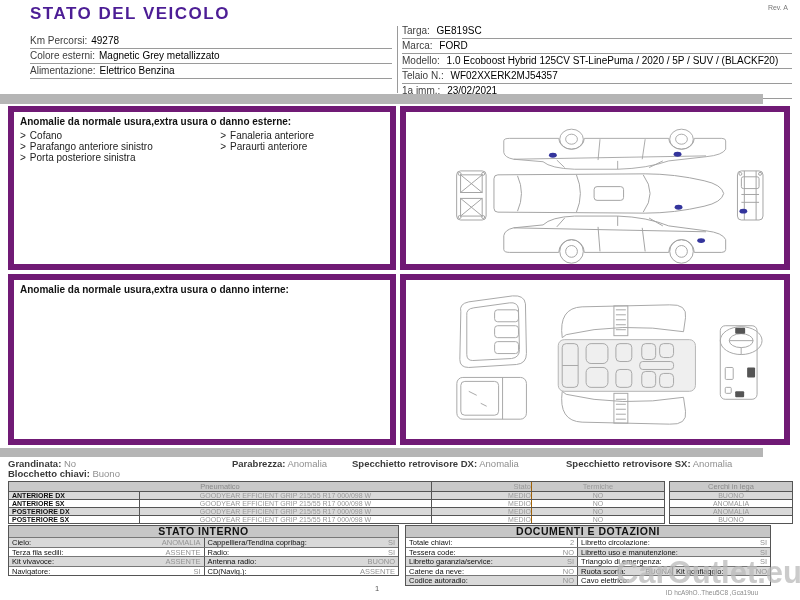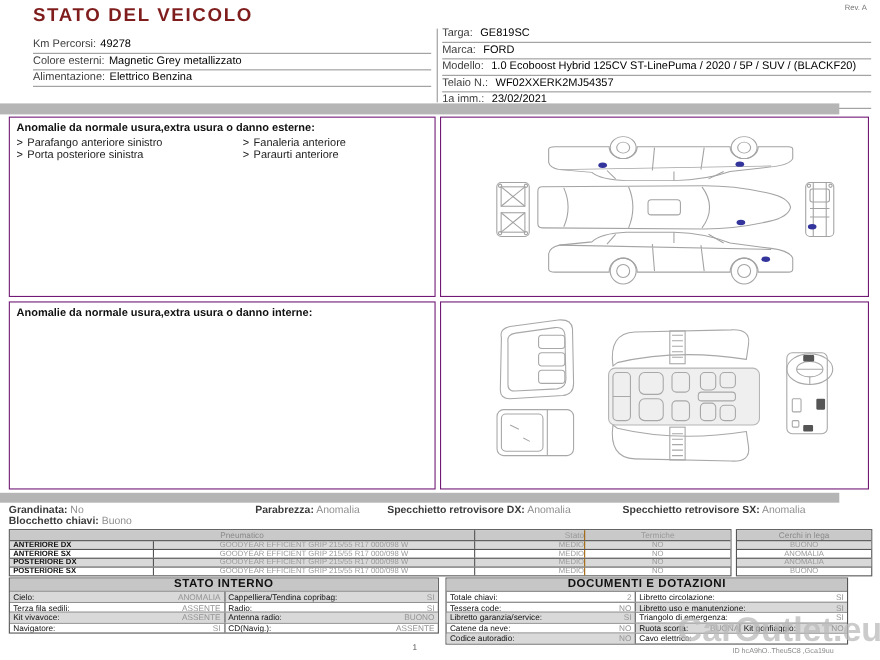--- a/index.html
+++ b/index.html
@@ -4,34 +4,34 @@
 <style>
   * { margin:0; padding:0; box-sizing:border-box; }
   body { background:#fff; }
   .page {
     position:relative; width:800px; height:600px; background:#ffffff;
     font-family:"Liberation Sans","DejaVu Sans",sans-serif; color:#222;
     overflow:hidden; font-size:10px;
   }
   
   .hdr-left { position:absolute; left:30px; top:4px; width:362px; }
-  .page-title { font-size:17px; font-weight:bold; letter-spacing:1.5px; color:#7f1d1d; margin-bottom:10px; }
+  .page-title { font-size:17px; font-weight:bold; letter-spacing:1.5px; color:#4c1d95; margin-bottom:10px; }
   .kv-row { display:flex; border-bottom:1px solid #9a9a9a; padding:1px 0 2px 0; line-height:11px; }
   .kv-row .k { color:#3d3d3d; margin-right:4px; white-space:nowrap; }
   .kv-row .v { color:#000; font-weight:normal; }
   .hdr-right { position:absolute; left:402px; top:24px; width:390px; }
   .hdr-right .kv-row { display:block; }
   .rev { position:absolute; right:12px; top:4px; font-size:7px; color:#777; }
   .hdr-vdiv { position:absolute; left:397px; top:26px; width:1px; height:67px; background:#9a9a9a; }
   
   .band { position:absolute; left:0; width:763px; height:10px; background:#b5b5b5; }
   .band1 { top:94px; }
   .band2 { top:448px; height:9px; }
   
-  .dmg-box { position:absolute; border:1px solid #701a75; background:#fff; padding:4px 6px; }
+  .dmg-box { position:absolute; border:6px solid #701a75; background:#fff; padding:4px 6px; }
   .box-ext-text { left:8px;  top:106px; width:388px; height:164px; }
   .box-ext-diag { left:400px; top:106px; width:390px; height:164px; padding:0; }
   .box-int-text { left:8px;  top:274px; width:388px; height:171px; }
   .box-int-diag { left:400px; top:274px; width:390px; height:171px; padding:0; }
   .dmg-title { font-weight:bold; font-size:10px; color:#111; margin-bottom:3px; }
   .dmg-cols { display:flex; }
   .dmg-col1 { width:55%; }
   .dmg-col2 { width:45%; }
   .li { line-height:11px; color:#222; }
   .li .bullet { margin-right:4px; }
@@ -125,20 +125,21 @@
       <span class="v">23/02/2021</span>
     </div>
   </div>
 
   <div class="band band1"></div>
 
   <div class="dmg-box box-ext-text">
     <div class="dmg-title">Anomalie da normale usura,extra usura o danno esterne:</div>
     <div class="dmg-cols">
       <div class="dmg-col1">
+        <div class="li"><span class="bullet">&gt;</span><span>Cofano</span></div>
         <div class="li"><span class="bullet">&gt;</span><span>Parafango anteriore sinistro</span></div>
         <div class="li"><span class="bullet">&gt;</span><span>Porta posteriore sinistra</span></div>
       </div>
       <div class="dmg-col2">
         <div class="li"><span class="bullet">&gt;</span><span>Fanaleria anteriore</span></div>
         <div class="li"><span class="bullet">&gt;</span><span>Paraurti anteriore</span></div>
       </div>
     </div>
   </div>
 

